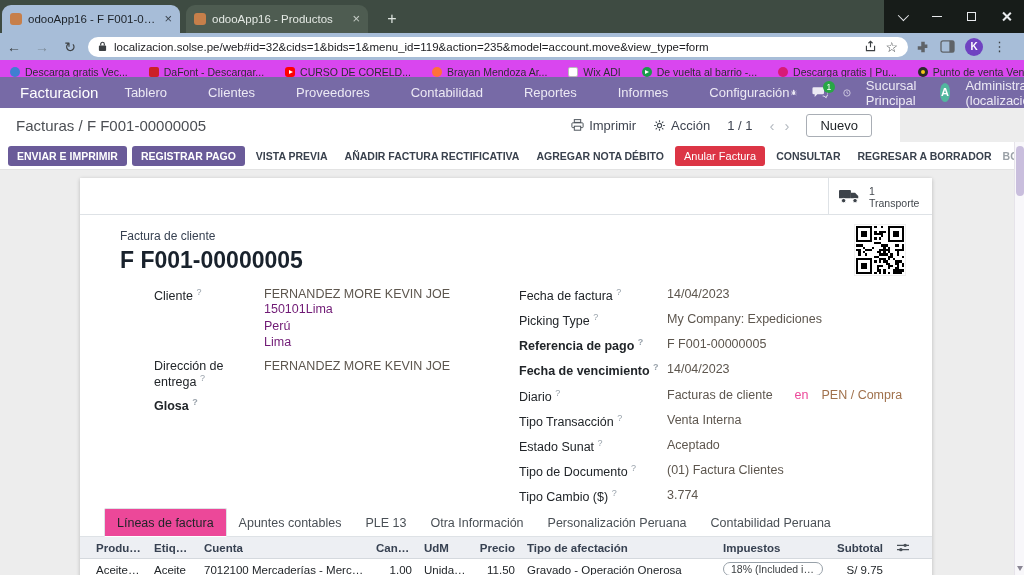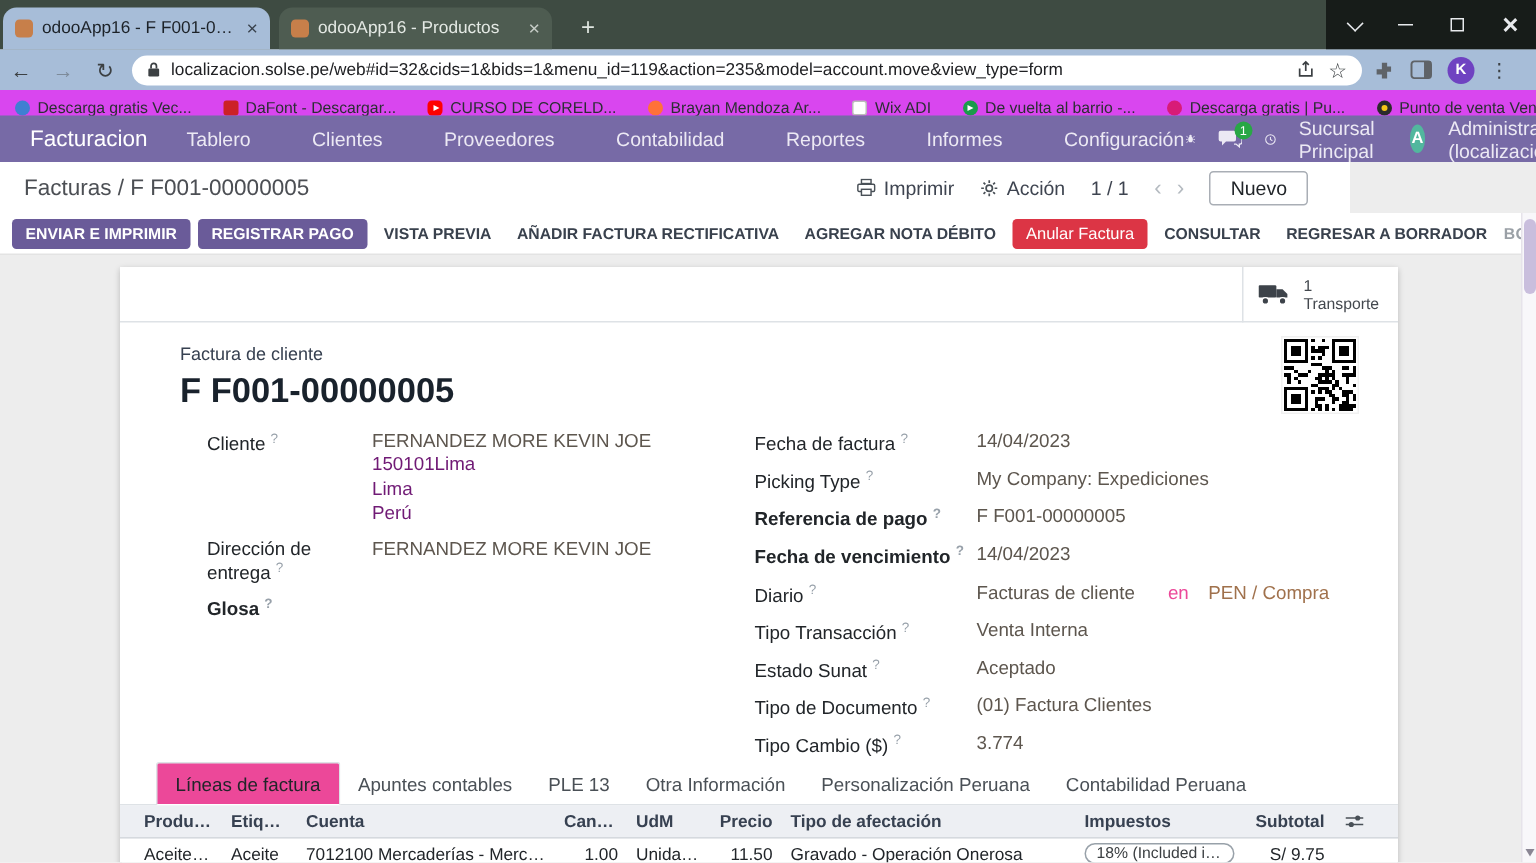--- a/index.html
+++ b/index.html
@@ -103,21 +103,21 @@
            box-shadow:0 1px 4px rgba(0,0,0,.22); }
   .btnbox { height:37px; border-bottom:1px solid #dee2e6; position:relative; }
   .statbtn { position:absolute; right:0; top:0; width:104px; height:37px; border-left:1px solid #dee2e6;
              display:flex; align-items:center; gap:8px; padding-left:10px; }
   .stat-text { font-size:10.5px; line-height:12px; color:#43484e; }
   .title-block { padding:14px 0 0 40px; }
   .doc-type { font-size:12px; color:#374151; }
   .doc-number { font-size:23px; font-weight:bold; color:#19222c; margin-top:4px; }
   .qr { position:absolute; top:46px; right:26px; width:52px; height:52px; border:1px solid #f0f0f0; background:#fff; padding:1px; }
 
-  .fields { display:flex; padding-left:58px; margin-top:13px; font-size:12.5px; }
+  .fields { display:flex; padding-left:58px; margin-top:13px; font-size:12.5px;margin-left:16px; }
   .col-left { width:365px; }
   .col-right { flex:1; }
   .frow { display:flex; margin-bottom:8px; }
   .col-right .frow { margin-bottom:9px; }
   .flabel { width:110px; flex-shrink:0; color:#212529; }
   .col-right .flabel { width:148px; }
   .flabel.bold { font-weight:bold; }
   sup.help { color:#98a1aa; font-size:9px; }
   .fvalue { color:#5d564e; }
   .addr { line-height:16.5px; color:#701a75; }
@@ -486,22 +486,22 @@
       <div class="doc-number">F F001-00000005</div>
     </div>
 
     <div class="fields">
       <div class="col-left">
         <div class="frow">
           <span class="flabel"><span>Cliente</span> <sup class="help">?</sup></span>
           <span>
             <span class="fvalue">FERNANDEZ MORE KEVIN JOE</span>
             <div class="addr">150101Lima</div>
+            <div class="addr">Perú</div>
             <div class="addr">Lima</div>
-            <div class="addr">Perú</div>
           </span>
         </div>
         <div class="frow">
           <span class="flabel"><span>Dirección de entrega</span> <sup class="help">?</sup></span>
           <span class="fvalue">FERNANDEZ MORE KEVIN JOE</span>
         </div>
         <div class="frow">
           <span class="flabel bold"><span>Glosa</span> <sup class="help">?</sup></span>
           <span class="fvalue"></span>
         </div>

